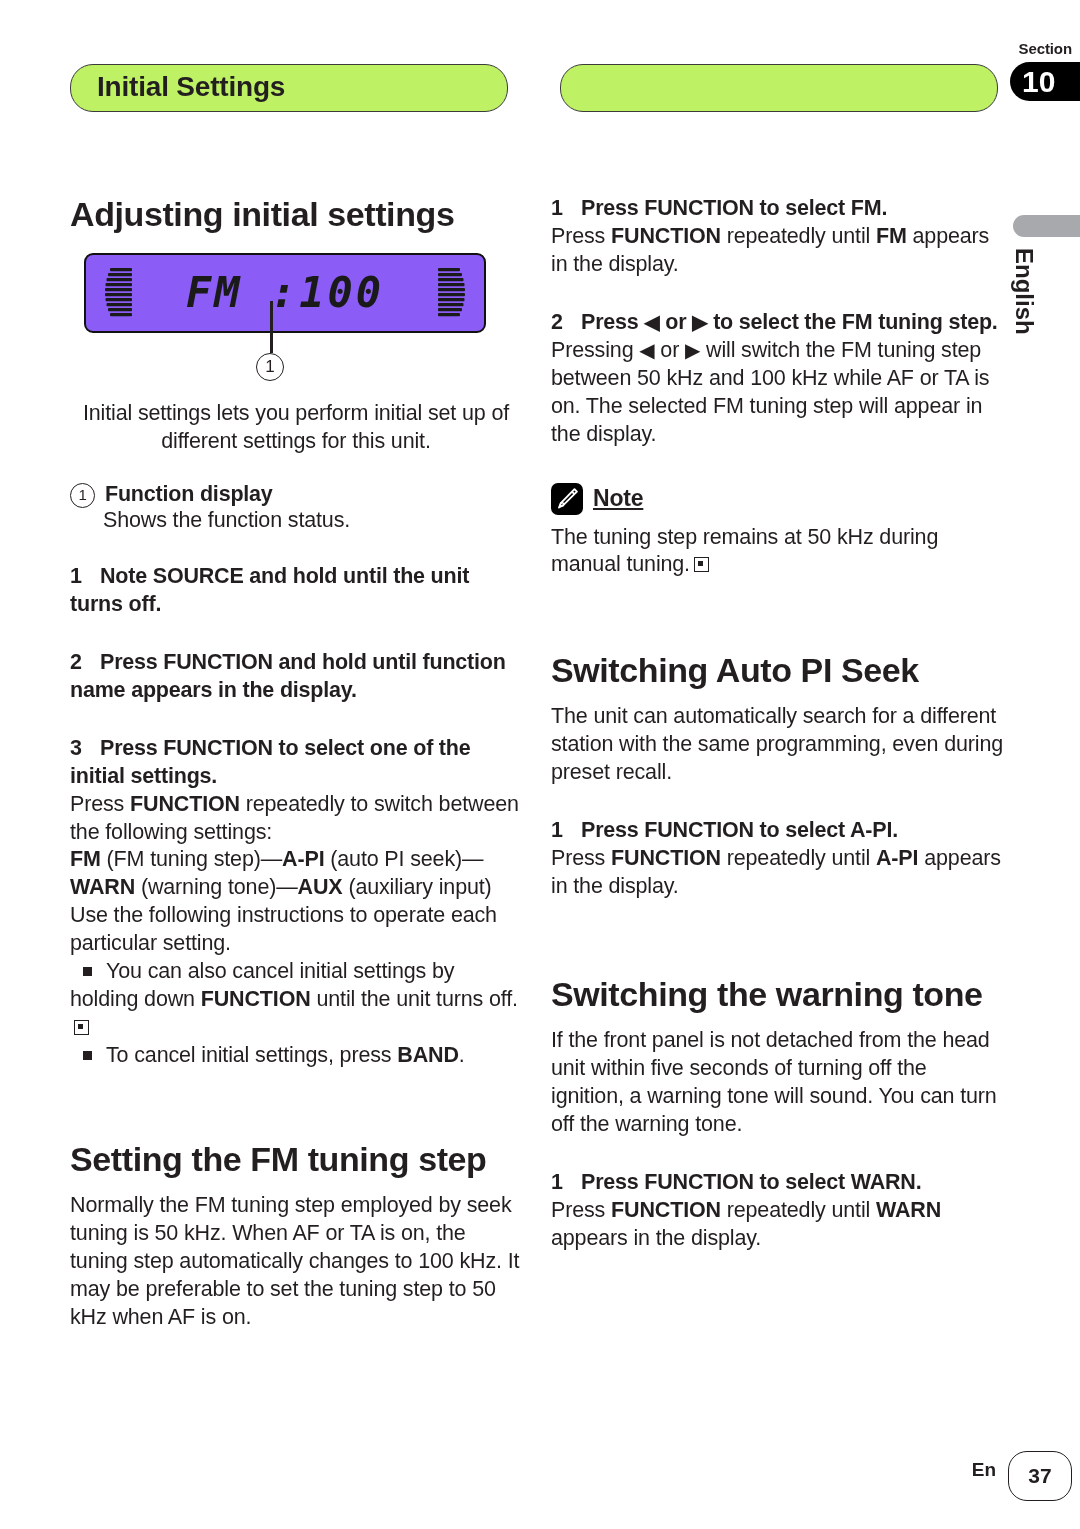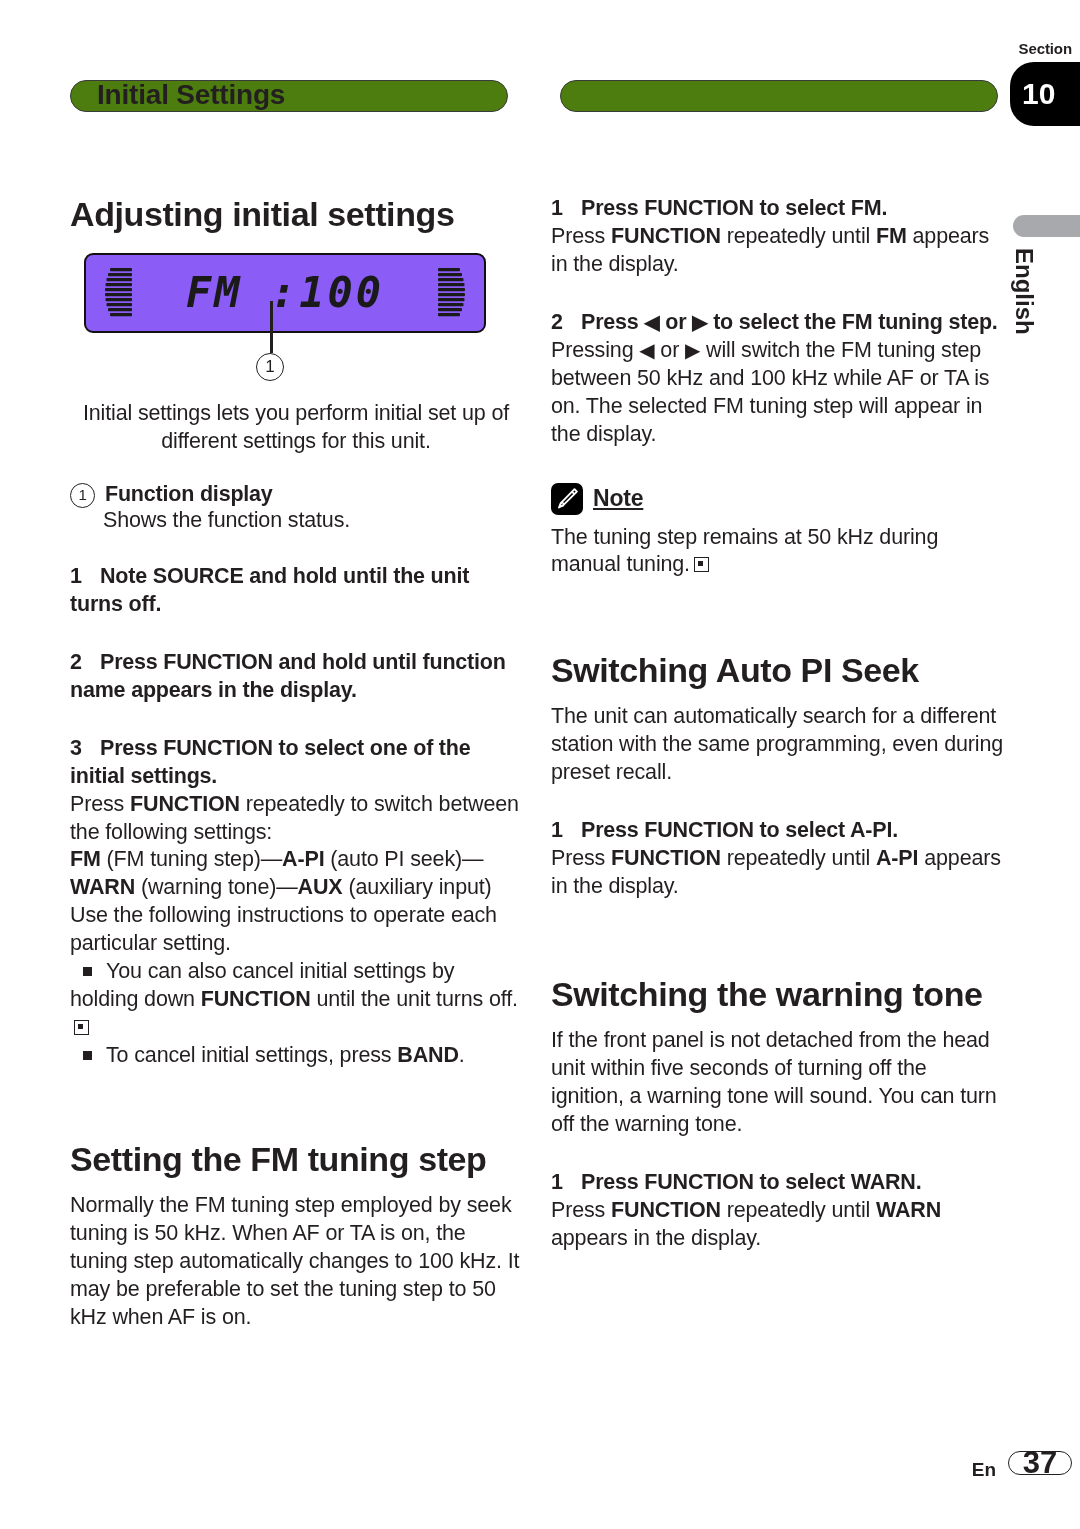--- a/index.html
+++ b/index.html
@@ -19,26 +19,26 @@
   
   .header {
     position: absolute;
     top: 64px;
     left: 70px;
     width: 940px;
     height: 46px;
   }
   .pill {
     position: absolute;
-    top: 16px;
-    height: 32px;
+    top: 0;
+    height: 48px;
     border: 1.6px solid #3b3b3b;
     border-radius: 23px;
     box-sizing: border-box;
-    background: #4d7c0f;
+    background: #bef264;
   }
   .pill-left {
     left: 0;
     width: 438px;
   }
   .pill-right {
     left: 490px;
     width: 438px;
   }
   .pill-left .pill-text {
@@ -58,21 +58,21 @@
     right: 8px;
     font-size: 15px;
     font-weight: bold;
     letter-spacing: -0.1px;
   }
   .section-badge {
     position: absolute;
     top: 62px;
     left: 1010px;
     width: 70px;
-    height: 64px;
+    height: 39px;
     background: #000;
     border-radius: 24px 0 0 24px;
     color: #fff;
     font-size: 30px;
     font-weight: bold;
     display: flex;
     align-items: center;
     padding-left: 12px;
     box-sizing: border-box;
   }
@@ -313,25 +313,25 @@
     right: 100px;
     top: 8px;
     font-size: 19px;
     font-weight: bold;
   }
   .footer-page {
     position: absolute;
     right: 24px;
     top: 0;
     width: 64px;
-    height: 24px;
+    height: 50px;
     border: 1.8px solid #231f20;
     border-radius: 19px;
     box-sizing: border-box;
-    font-size: 31px;
+    font-size: 21px;
     font-weight: bold;
     display: flex;
     align-items: center;
     justify-content: center;
   }
   .arrow { font-size: 20px; }
 </style>
 </head>
 <body>
 

